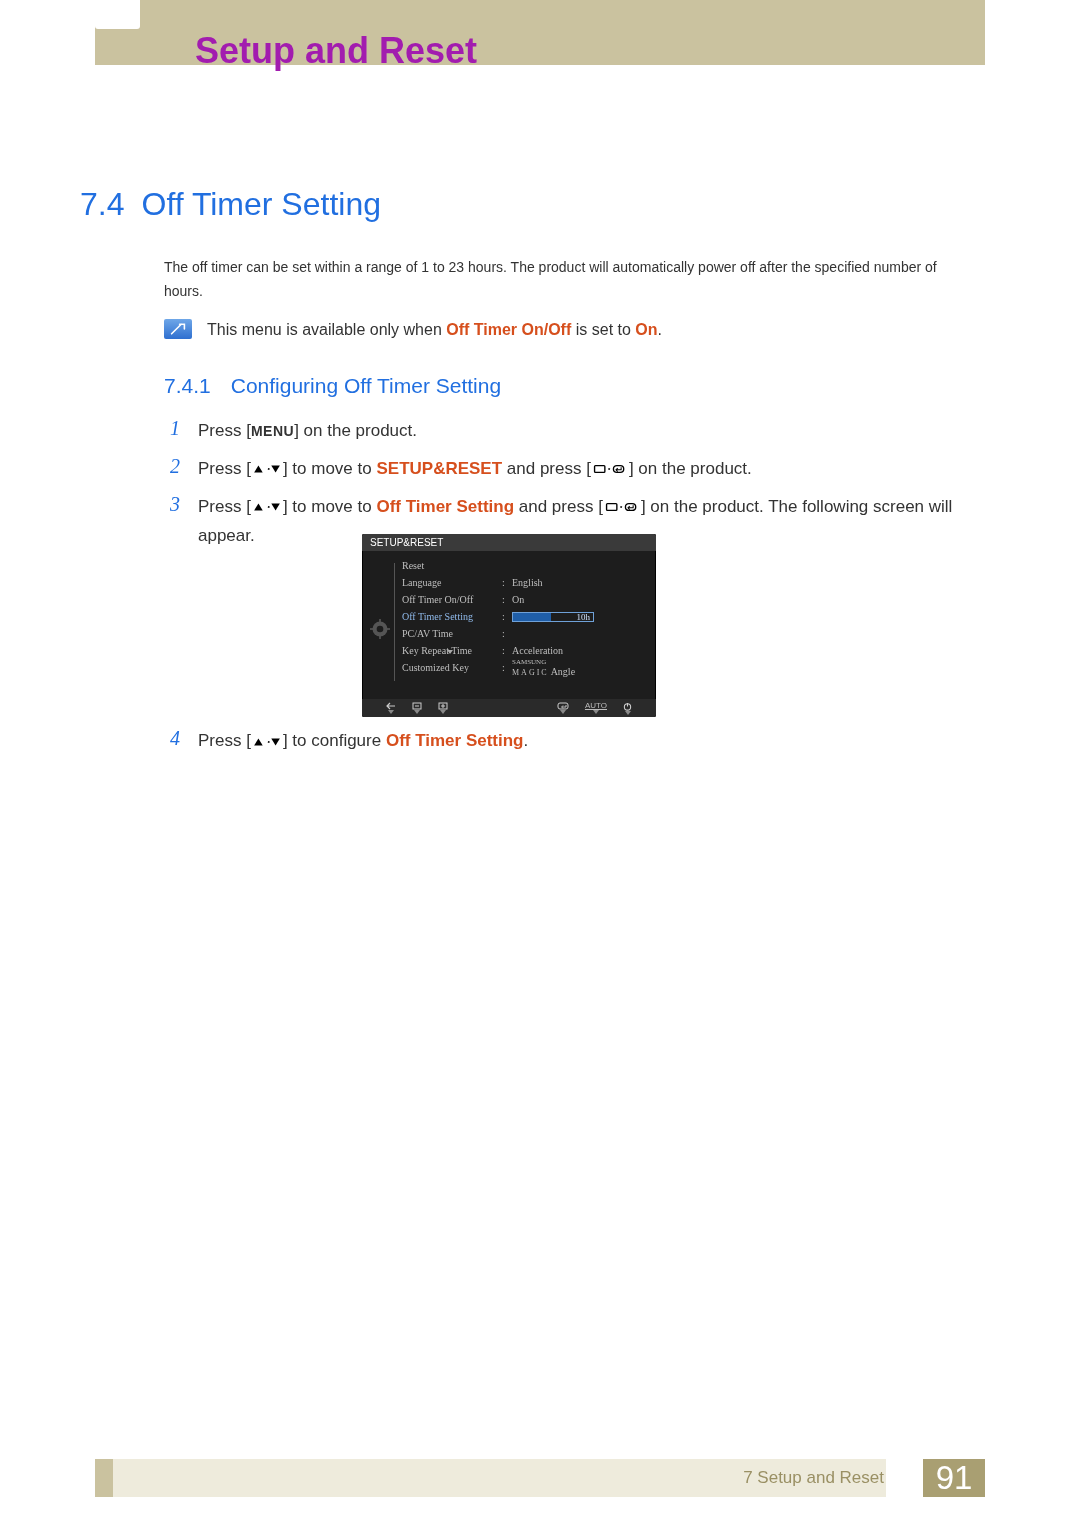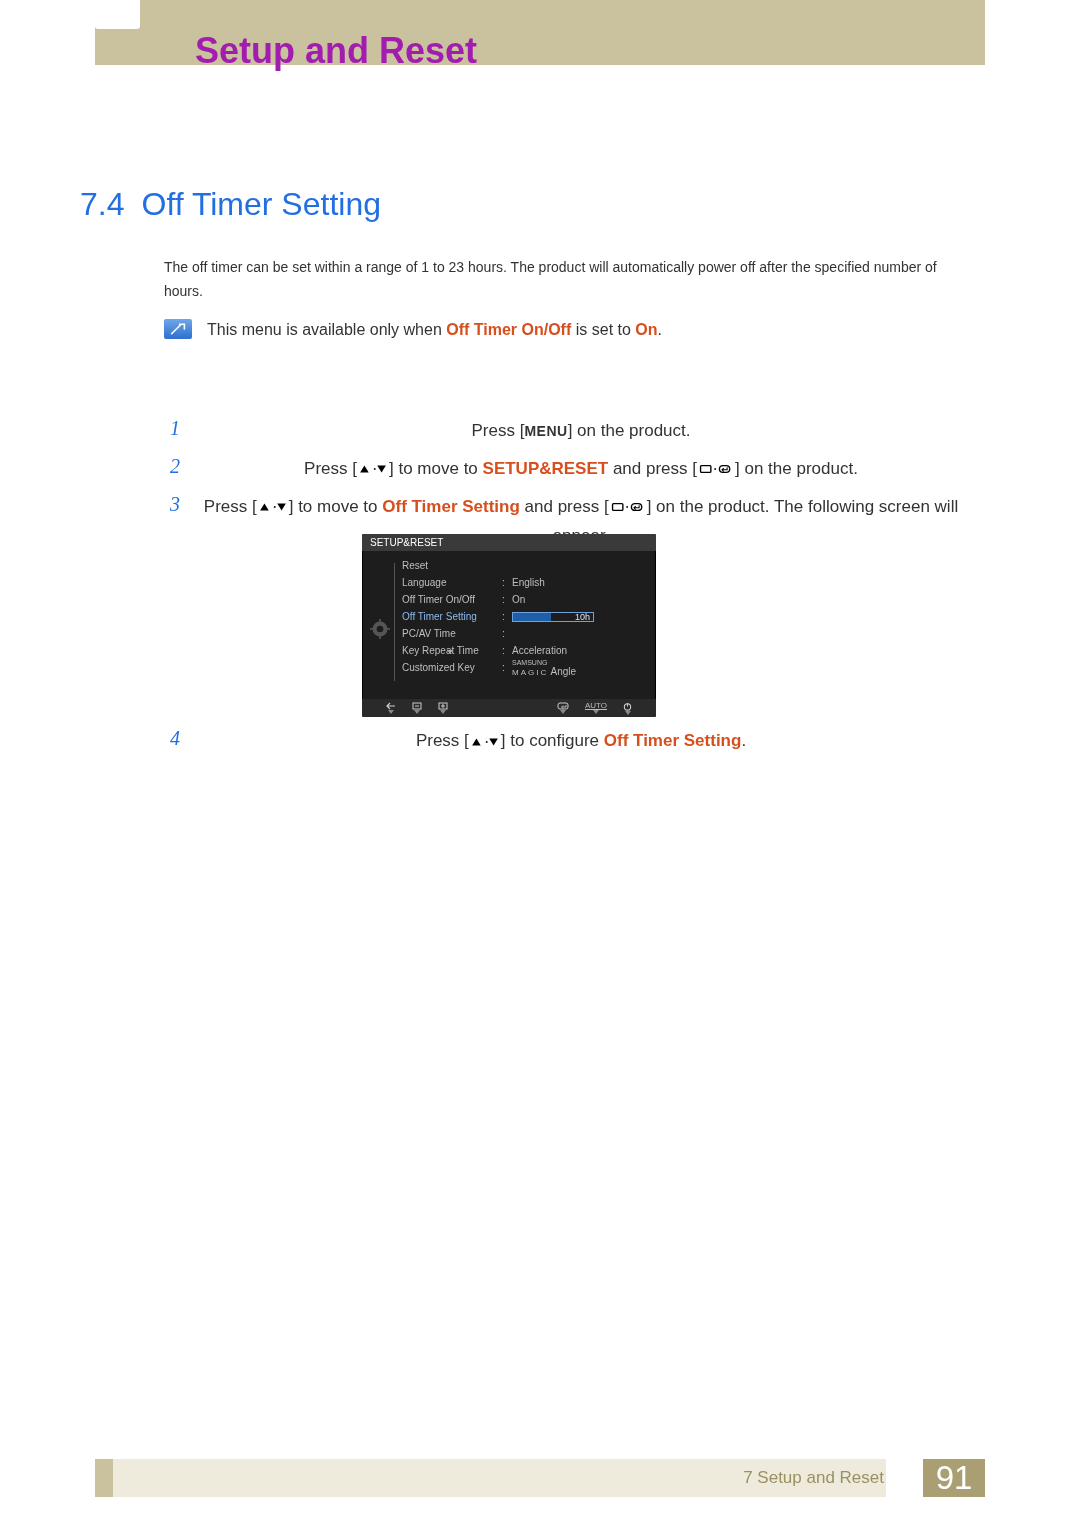--- a/index.html
+++ b/index.html
@@ -28,28 +28,28 @@
 
   
   .subsec-row { position: absolute; left: 164px; top: 374px; display: flex; align-items: baseline; gap: 20px; }
   .subsec-num { font-size: 21px; color: #216fe0; font-weight: 500; }
   .subsec-title { font-size: 21px; color: #216fe0; font-weight: 500; }
 
   
   .steps { position: absolute; left: 164px; top: 417px; width: 800px; }
   .step { display: flex; align-items: flex-start; gap: 18px; margin-bottom: 9px; }
   .step-num { font-size: 20px; font-style: italic; color: #216fe0; font-family: Georgia, 'Times New Roman', serif; font-weight: 500; width: 16px; text-align: right; }
-  .step-text { font-size: 17px; line-height: 1.7; color: #333; flex: 1; text-align: center; }
+  .step-text { font-size: 17px; line-height: 1.7; color: #333; flex: 1; }
   .btn-glyph { display: inline-flex; align-items: center; vertical-align: middle; }
   .btn-glyph svg { height: 12px; }
 
   
   .osd-wrap { position: absolute; left: 362px; top: 534px; width: 294px; height: 183px; background: #1d1d1d; border-radius: 2px; font-size: 10px; color: #ccc; overflow: hidden; box-shadow: 0 0 0 1px #000 inset; }
   .osd-titlebar { background: #3a3a3a; color: #fff; font-size: 10px; padding: 3px 8px; }
-  .osd-body { position: relative; padding: 6px 10px 0 40px; }
+  .osd-body { position: relative; padding: 6px 10px 0 40px; font-family: Liberation Serif, serif; }
   .osd-gear { position: absolute; left: 8px; top: 68px; width: 20px; height: 20px; }
   .osd-gear svg { width: 20px; height: 20px; }
   .osd-row { display: flex; align-items: center; height: 17px; }
   .osd-label { width: 100px; color: #bfbfbf; }
   .osd-sep { width: 10px; color: #bfbfbf; }
   .osd-val { color: #bfbfbf; }
   .osd-slider-cell { display: flex; align-items: center; gap: 4px; justify-content: center; }
   .osd-slider { width: 82px; height: 10px; border: 1px solid #6fa1d8; position: relative; }
   .osd-slider-fill { position: absolute; left: 0; top: 0; bottom: 0; width: 38px; background: #1f5ea8; }
   .osd-slider-val { font-size: 9px; color: #cfe2fb; position: absolute; right: 3px; top: -1px; }
@@ -91,20 +91,24 @@
     <div class="note-icon">
       <svg viewBox="0 0 20 16">
           <path d="M2 14 L14 2 M12 2 L18 2 L18 8" stroke="#fff" stroke-width="2" fill="none" stroke-linecap="round"></path>
         </svg>
     </div>
     <div class="note-text">
       <span>This menu is available only when </span><span class="hl-bold-red">Off Timer On/Off</span><span> is set to </span><span class="hl-bold-red">On</span><span>.</span>
     </div>
   </div>
 
+  <div class="subsec-row">
+    <div class="subsec-num">7.4.1</div>
+    <div class="subsec-title">Configuring Off Timer Setting</div>
+  </div>
 
   <div class="steps">
     <div class="step">
       <div class="step-num">1</div>
       <div class="step-text">
         <span>Press [</span><span style="font-weight:bold; font-size:14px; letter-spacing:0.5px;">MENU</span><span>] on the product.</span>
       </div>
     </div>
 
     <div class="step">

